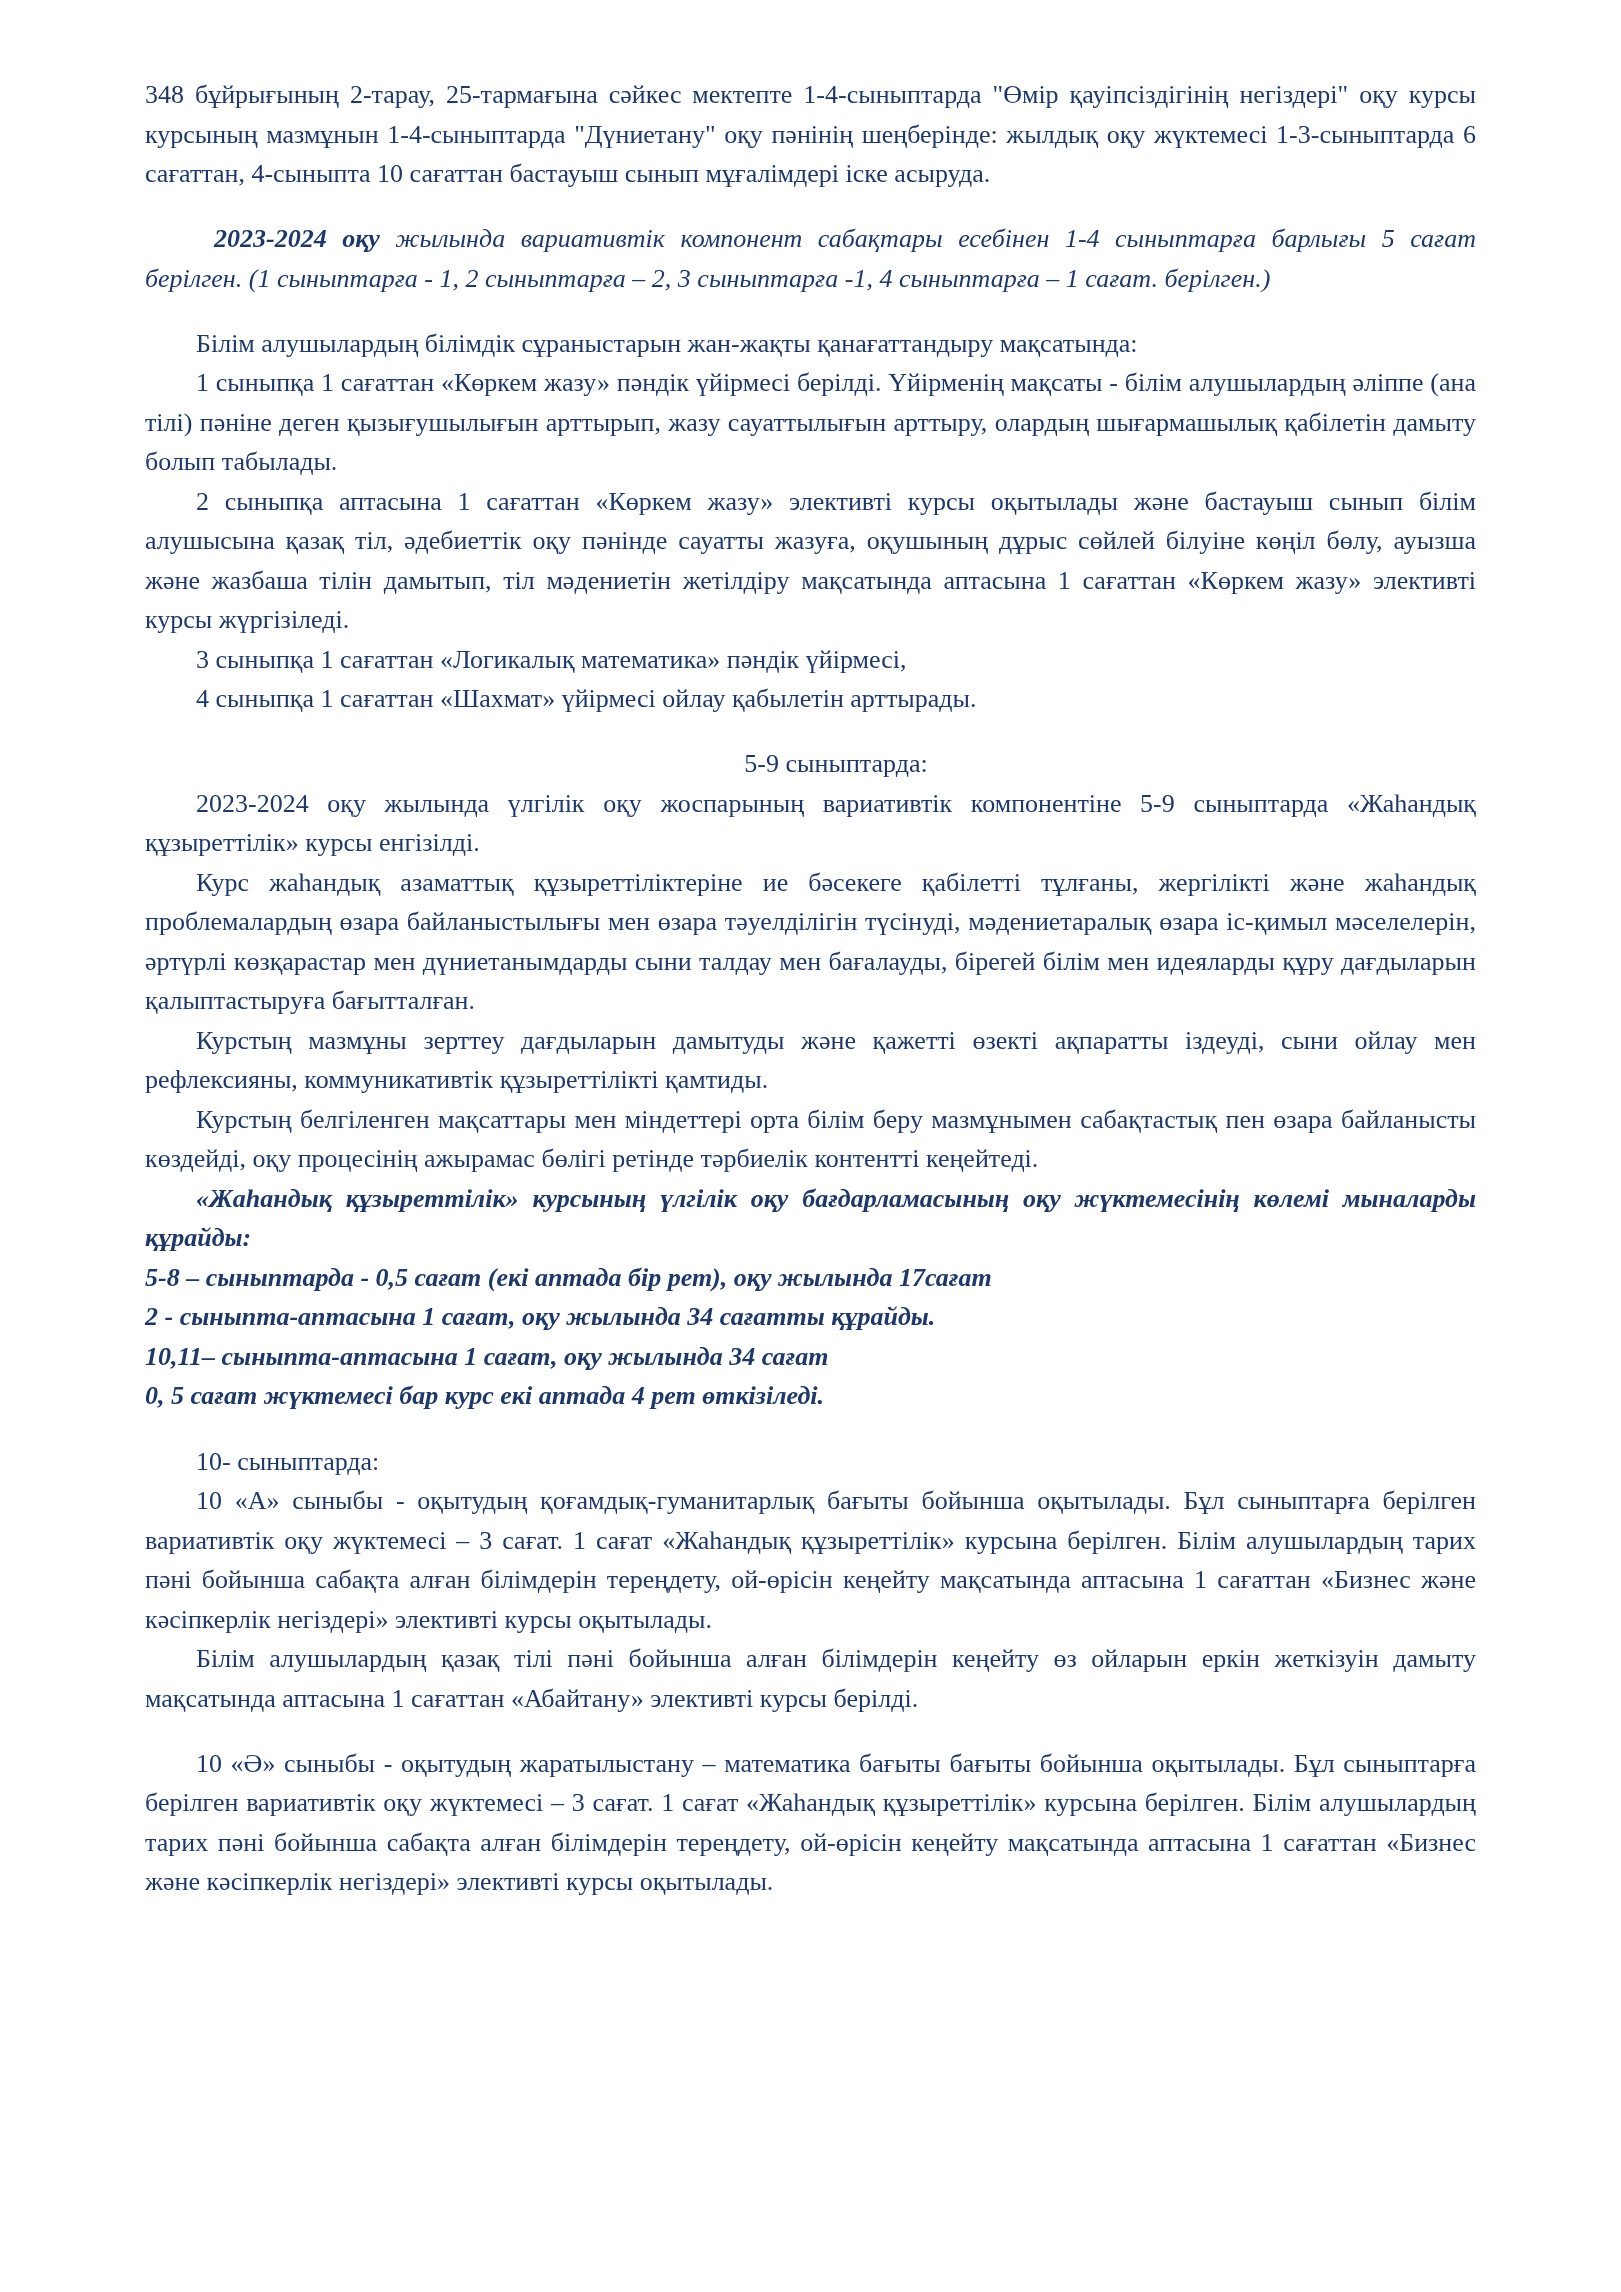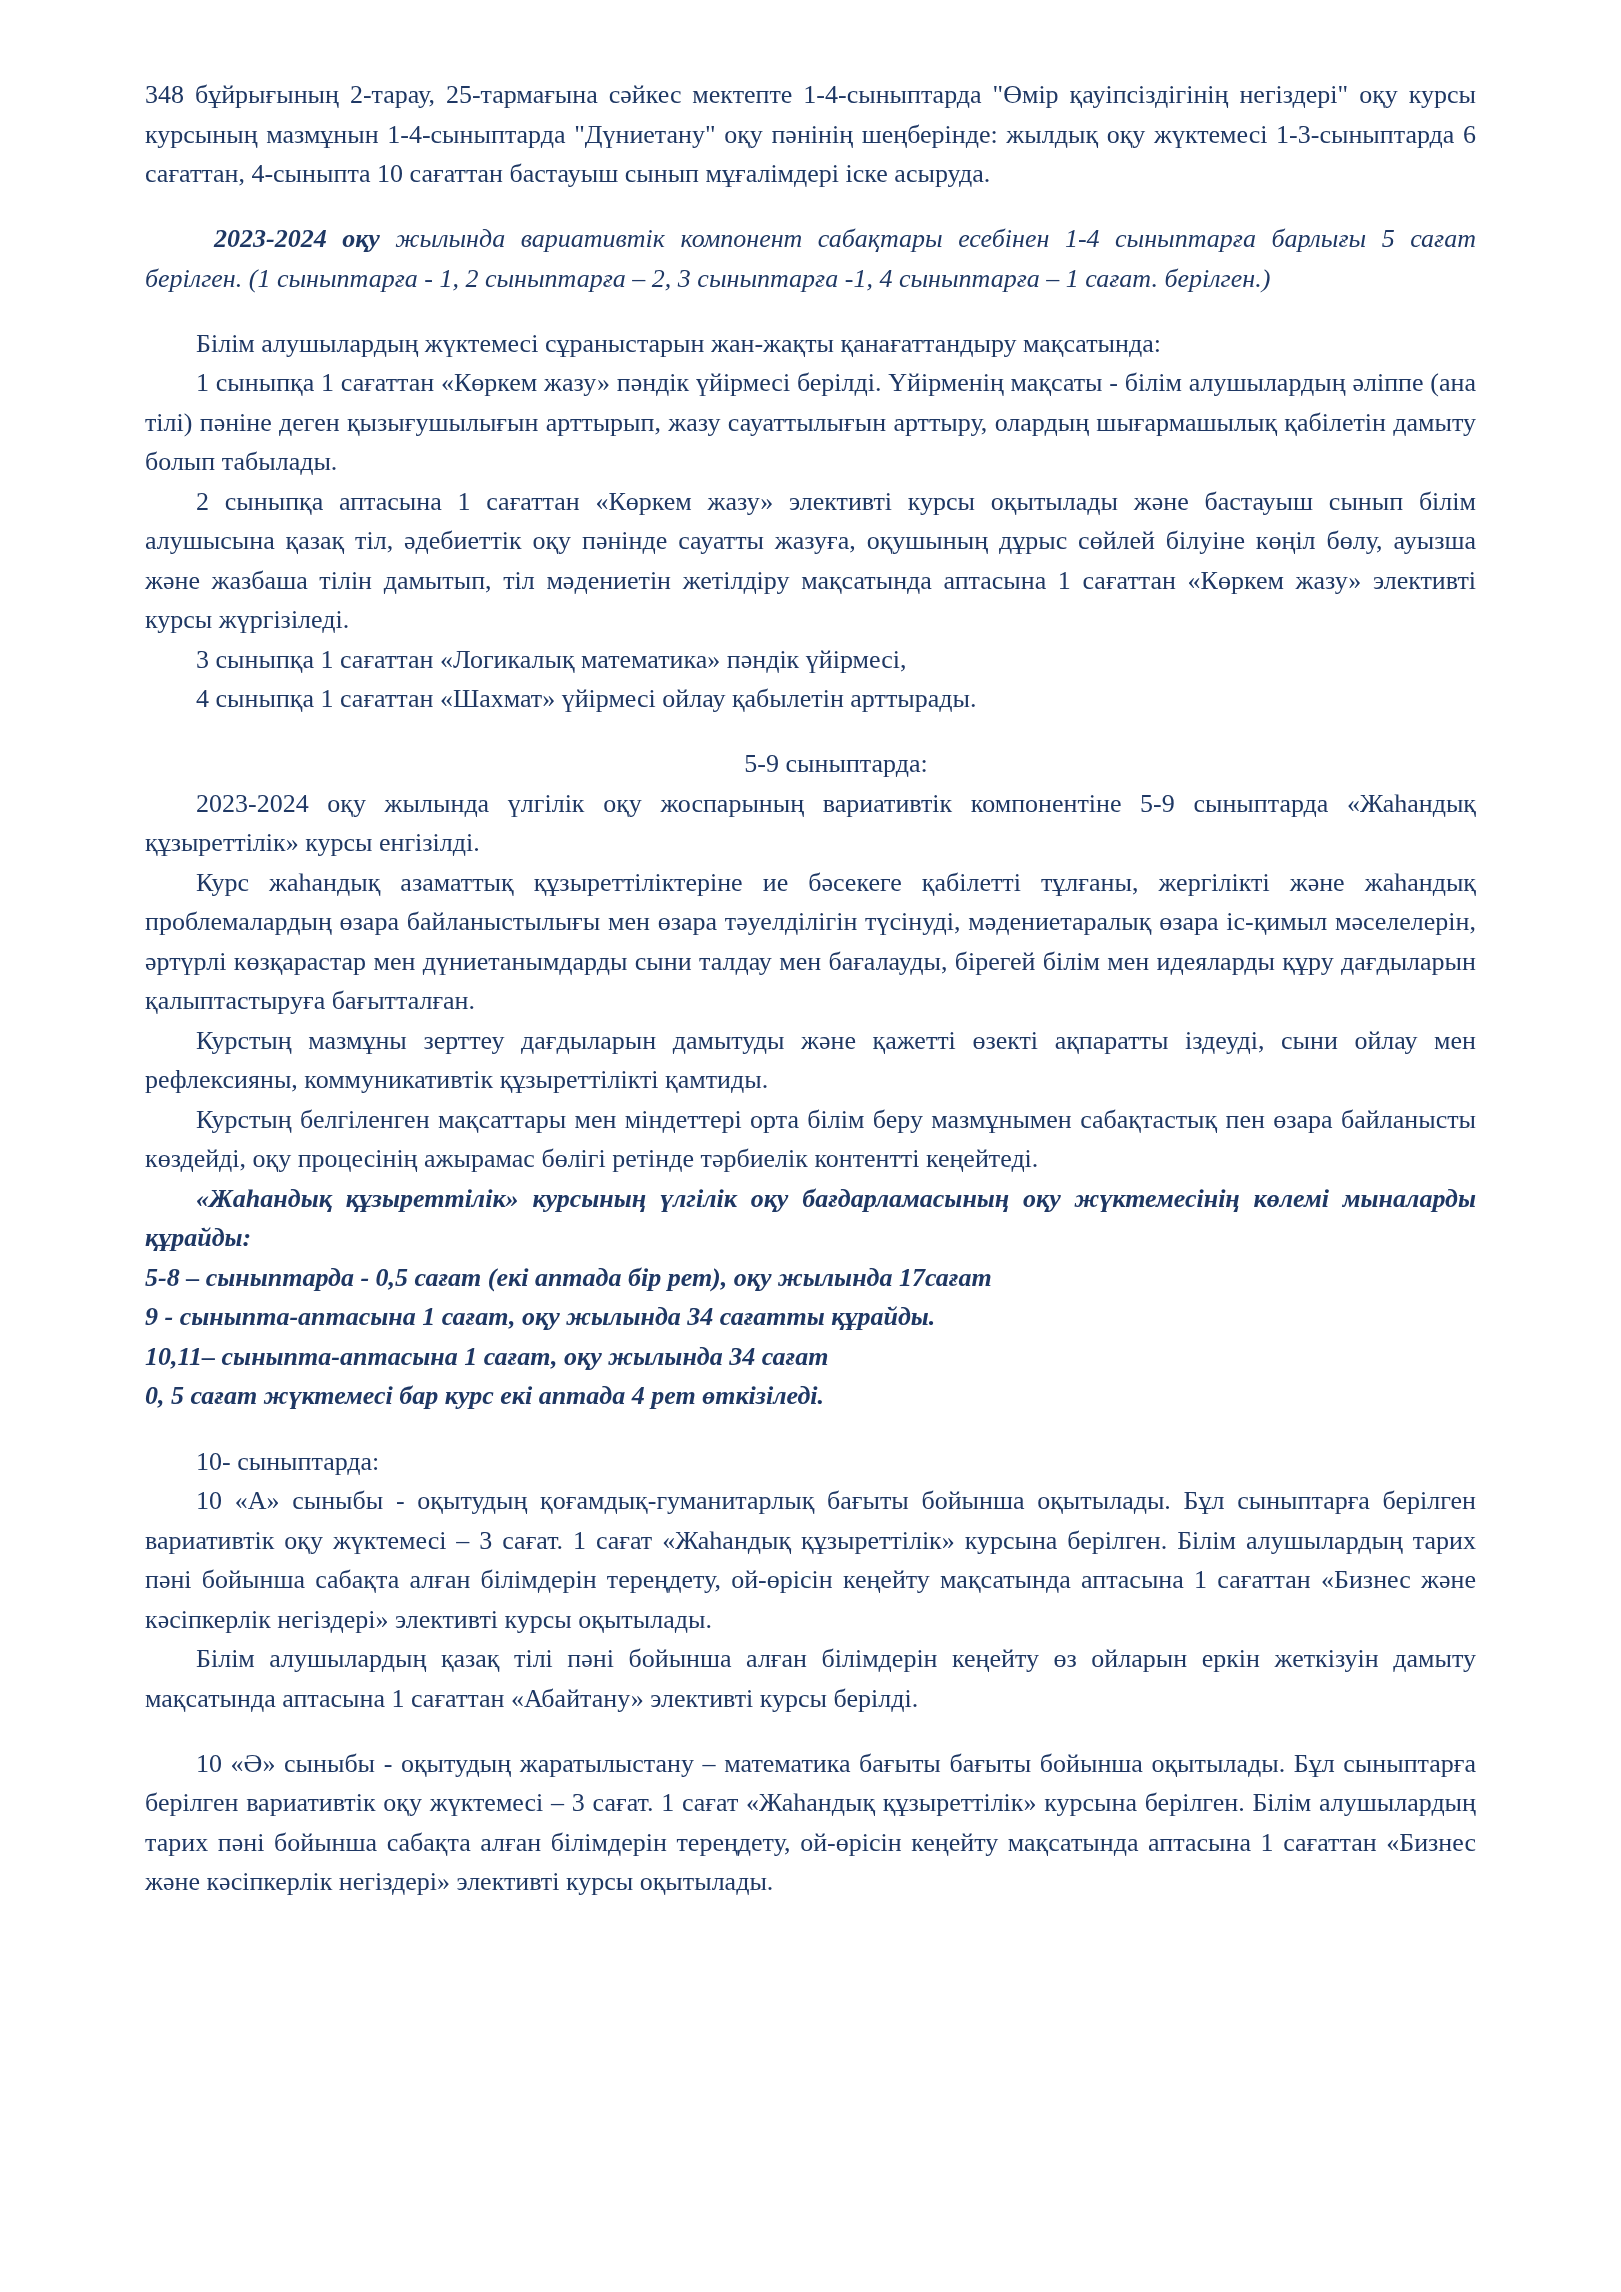--- a/index.html
+++ b/index.html
@@ -46,34 +46,34 @@
 </style>
 </head>
 <body>
 
 <div class="page">
   <div class="doc-body" id="doc-body">
       <p class="para" style="text-align: justify;"><span>348 бұйрығының 2-тарау, 25-тармағына сәйкес мектепте 1-4-сыныптарда "Өмір қауіпсіздігінің негіздері" оқу курсы курсының мазмұнын 1-4-сыныптарда "Дүниетану" оқу пәнінің шеңберінде: жылдық оқу жүктемесі 1-3-сыныптарда 6 сағаттан, 4-сыныпта 10 сағаттан бастауыш сынып мұғалімдері іске асыруда.</span></p>
       <div class="spacer-md"></div>
       <p class="para indent-big" style="text-align: justify; font-style: italic;"><span class="bold">2023-2024 оқу</span><span> жылында вариативтік компонент сабақтары есебінен 1-4 сыныптарға барлығы 5 сағат берілген. (1 сыныптарға -   1, 2 сыныптарға – 2, 3 сыныптарға -1, 4 сыныптарға – 1 сағат. берілген.)</span></p>
       <div class="spacer-md"></div>
-      <p class="para indent" style="text-align: justify;"><span>Білім алушылардың жүктемесі сұраныстарын жан-жақты қанағаттандыру мақсатында:</span></p>
+      <p class="para indent" style="text-align: justify;"><span>Білім алушылардың білімдік сұраныстарын жан-жақты қанағаттандыру мақсатында:</span></p>
       <p class="para indent" style="text-align: justify;"><span>1 сыныпқа  1 сағаттан «Көркем жазу» пәндік үйірмесі берілді. Үйірменің мақсаты - білім алушылардың әліппе (ана тілі) пәніне деген қызығушылығын арттырып, жазу сауаттылығын арттыру, олардың шығармашылық қабілетін дамыту болып табылады.</span></p>
       <p class="para indent" style="text-align: justify;"><span>2 сыныпқа аптасына 1 сағаттан «Көркем жазу» элективті курсы оқытылады және бастауыш сынып білім алушысына қазақ  тіл, әдебиеттік оқу  пәнінде сауатты жазуға, оқушының дұрыс сөйлей білуіне көңіл бөлу, ауызша және жазбаша тілін дамытып, тіл мәдениетін жетілдіру мақсатында аптасына 1 сағаттан «Көркем жазу» элективті курсы жүргізіледі.</span></p>
       <p class="para indent" style="text-align: left;"><span>3 сыныпқа 1 сағаттан «Логикалық математика» пәндік үйірмесі,</span></p>
       <p class="para indent" style="text-align: left;"><span>4 сыныпқа 1 сағаттан «Шахмат» үйірмесі ойлау қабылетін арттырады.</span></p>
       <div class="spacer-md"></div>
       <p class="para indent" style="text-align: center;"><span>5-9 сыныптарда:</span></p>
       <p class="para indent" style="text-align: justify;"><span>2023-2024 оқу жылында үлгілік оқу жоспарының вариативтік компонентіне 5-9 сыныптарда «Жаһандық құзыреттілік» курсы енгізілді.</span></p>
       <p class="para indent" style="text-align: justify;"><span>Курс жаһандық азаматтық құзыреттіліктеріне ие бәсекеге қабілетті тұлғаны, жергілікті және жаһандық проблемалардың өзара байланыстылығы мен өзара тәуелділігін түсінуді, мәдениетаралық өзара іс-қимыл мәселелерін, әртүрлі көзқарастар мен дүниетанымдарды сыни талдау мен бағалауды, бірегей білім мен идеяларды құру дағдыларын қалыптастыруға бағытталған.</span></p>
       <p class="para indent" style="text-align: justify;"><span>Курстың мазмұны зерттеу дағдыларын дамытуды және қажетті өзекті ақпаратты іздеуді, сыни ойлау мен рефлексияны, коммуникативтік құзыреттілікті қамтиды.</span></p>
       <p class="para indent" style="text-align: justify;"><span>Курстың белгіленген мақсаттары мен міндеттері орта білім беру мазмұнымен сабақтастық пен өзара байланысты көздейді, оқу процесінің ажырамас бөлігі ретінде тәрбиелік контентті кеңейтеді.</span></p>
       <p class="para indent" style="text-align: justify;"><span class="bi">«Жаһандық құзыреттілік» курсының үлгілік оқу бағдарламасының оқу жүктемесінің көлемі мыналарды құрайды:</span></p>
       <p class="para" style="text-align: left;"><span class="bi">5-8 – сыныптарда - 0,5 сағат (екі аптада бір рет), оқу жылында 17сағат</span></p>
-      <p class="para" style="text-align: left;"><span class="bi">9 - сыныпта-аптасына 1 сағат, оқу жылында 34 сағатты құрайды.</span></p>
+      <p class="para" style="text-align: left;"><span class="bi">2 - сыныпта-аптасына 1 сағат, оқу жылында 34 сағатты құрайды.</span></p>
       <p class="para" style="text-align: left;"><span class="bi">10,11– сыныпта-аптасына 1 сағат, оқу жылында 34 сағат</span></p>
       <p class="para" style="text-align: left;"><span class="bi">0, 5 сағат жүктемесі бар курс екі аптада 4 рет өткізіледі.</span></p>
       <div class="spacer-md"></div>
       <p class="para indent" style="text-align: left;"><span>10- сыныптарда:</span></p>
       <p class="para indent" style="text-align: justify;"><span>10 «А» сыныбы  - оқытудың қоғамдық-гуманитарлық бағыты бойынша оқытылады. Бұл сыныптарға берілген вариативтік оқу жүктемесі – 3 сағат. 1 сағат «Жаһандық құзыреттілік» курсына берілген. Білім алушылардың тарих пәні бойынша сабақта алған білімдерін тереңдету, ой-өрісін кеңейту мақсатында аптасына 1 сағаттан «Бизнес және кәсіпкерлік негіздері» элективті курсы оқытылады.</span></p>
       <p class="para indent" style="text-align: justify;"><span>Білім алушылардың қазақ тілі пәні бойынша алған білімдерін кеңейту өз ойларын еркін жеткізуін дамыту мақсатында аптасына 1 сағаттан «Абайтану» элективті курсы берілді.</span></p>
       <div class="spacer-md"></div>
       <p class="para indent" style="text-align: justify;"><span>10 «Ә» сыныбы - оқытудың жаратылыстану – математика бағыты  бағыты бойынша оқытылады.  Бұл сыныптарға берілген вариативтік оқу жүктемесі – 3 сағат. 1 сағат «Жаһандық құзыреттілік» курсына берілген. Білім алушылардың тарих пәні бойынша сабақта алған білімдерін тереңдету, ой-өрісін кеңейту мақсатында аптасына 1 сағаттан «Бизнес және кәсіпкерлік негіздері» элективті курсы оқытылады.</span></p>
     </div>
 </div>

